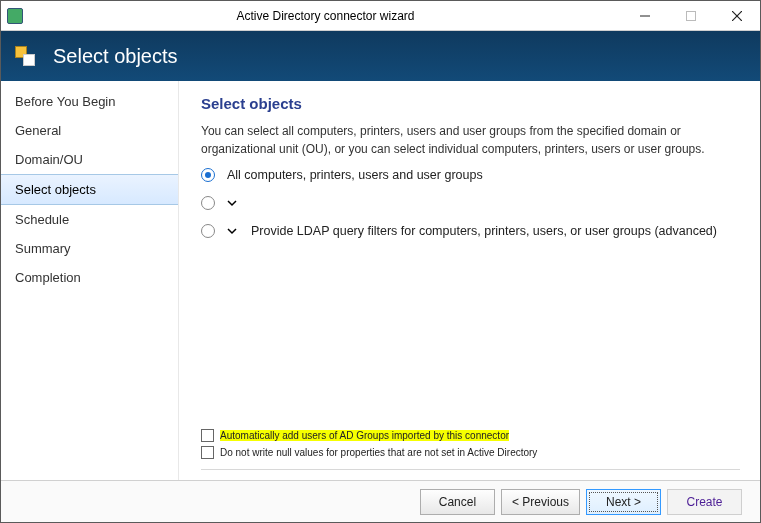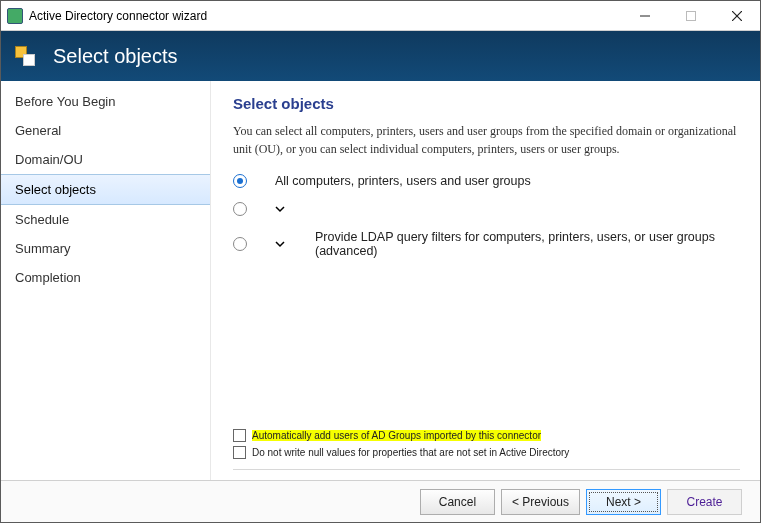--- a/index.html
+++ b/index.html
@@ -1,39 +1,39 @@
 <!DOCTYPE html>
 <html><head>
 <meta charset="utf-8">
 <style>
   * { box-sizing: border-box; }
   html, body { margin: 0; padding: 0; font-family: "Segoe UI", Tahoma, sans-serif; font-size: 12px; color: #222; background: #fff; }
   .window { width: 761px; height: 523px; border: 1px solid #5a5a5a; display: flex; flex-direction: column; background: #fff; }
   .titlebar { height: 30px; display: flex; align-items: center; border-bottom: 1px solid #d0d0d0; background: #fff; }
   .titlebar .icon { width: 16px; height: 16px; margin: 0 6px; background: #4a6; border: 1px solid #357; border-radius: 2px; display:inline-block; }
-  .titlebar .title { flex: 1; font-size: 12px; color: #000; }
+  .titlebar .title { flex: 1; font-size: 12px; color: #000; text-align: center; }
   .winbtns { display: flex; height: 100%; }
   .winbtn { width: 46px; display:flex; align-items:center; justify-content:center; font-size:14px; color:#222; }
   .winbtn svg { width:10px; height:10px; }
   .winbtn.disabled { color:#bbb; }
   .header { height: 50px; background: linear-gradient(#0f3a5f,#124a78); display:flex; align-items:center; padding-left:14px; color:#fff; }
   .header .logo { width:28px; height:20px; margin-right:10px; position:relative; }
   .header .logo .sq { position:absolute; width:12px; height:12px; background:#f7c23c; border:1px solid #a8821f; }
   .header .logo .sq.a { left:0; top:0; }
   .header .logo .sq.b { left:8px; top:8px; background:#fff; border-color:#ccc; }
   .header .htext { font-size:20px; font-weight:300; }
   .body { flex:1; display:flex; min-height:0; }
-  .sidebar { width:210px; background:#fff; padding-top:6px; border-right:1px solid #e8e8e8; }
+  .sidebar { width:178px; background:#fff; padding-top:6px; border-right:1px solid #e8e8e8; }
   .step { padding:7px 14px; font-size:13px; color:#333; cursor:default; }
   .step.active { background:linear-gradient(#eaf3ff,#d7e9ff); border-top:1px solid #a6c8e6; border-bottom:1px solid #a6c8e6; color:#000; }
   .content { flex:1; padding:14px 20px 10px 22px; display:flex; flex-direction:column; position:relative; }
   .content h2 { margin:0 0 10px 0; font-size:15px; font-weight:600; color:#2a3f8f; }
-  .desc { font-size:12px; color:#333; line-height:1.5; margin-bottom:16px;font-family:Liberation Serif, serif; }
+  .desc { font-size:12px; color:#333; line-height:1.5; margin-bottom:10px; }
   .radios { display:flex; flex-direction:column; gap:14px; }
-  .radio-row { display:flex; align-items:center; gap:28px; font-size:12.5px; }
+  .radio-row { display:flex; align-items:center; gap:12px; font-size:12.5px; }
   .radio { width:14px; height:14px; border:1px solid #888; border-radius:50%; display:inline-flex; align-items:center; justify-content:center; background:#fff; flex-shrink:0; }
   .radio.selected { border-color:#1a6fd1; }
   .radio.selected .dot { width:6px; height:6px; background:#1a6fd1; border-radius:50%; }
   .chev { width:10px; height:10px; display:inline-flex; align-items:center; justify-content:center; margin-right:2px; }
   .chev svg { width:10px; height:10px; }
   .bottom-checks { margin-top:auto; font-size:10px; }
   .check-row { display:flex; align-items:center; gap:6px; padding:2px 0; }
   .checkbox { width:13px; height:13px; border:1px solid #666; background:#fff; flex-shrink:0; }
   .hl { background:#f6ff00; }
   .hr { border:none; border-top:1px solid #d8d8d8; margin:8px 0 0 0; }

